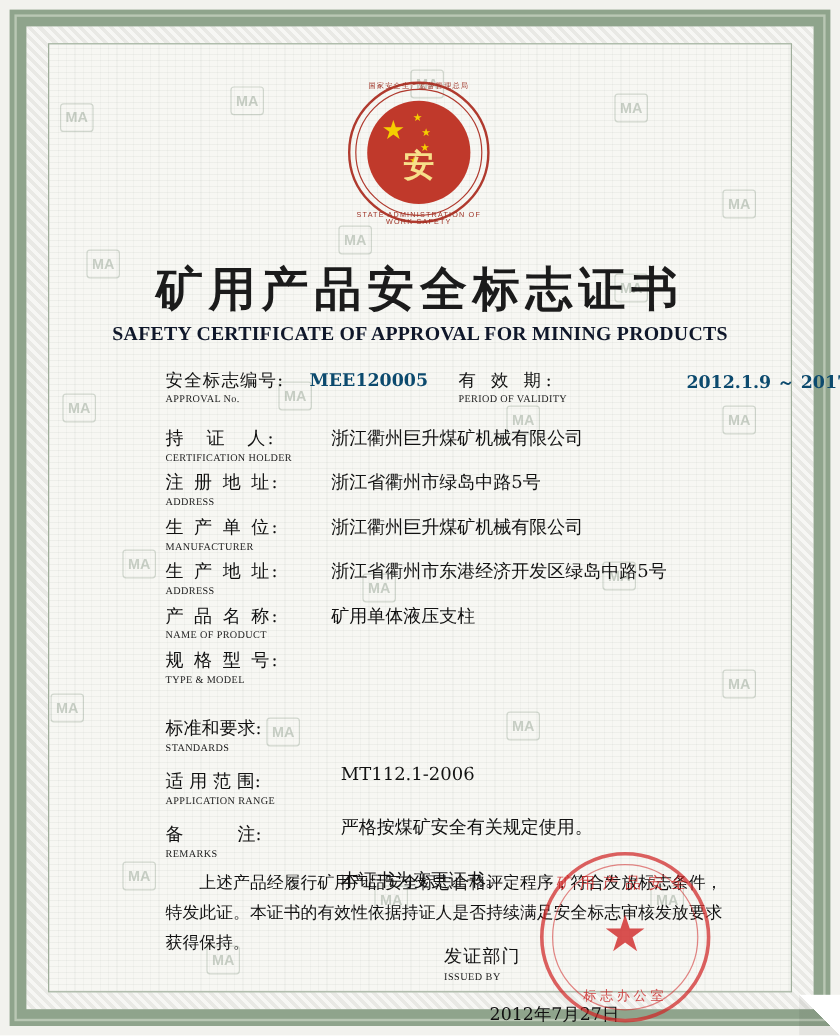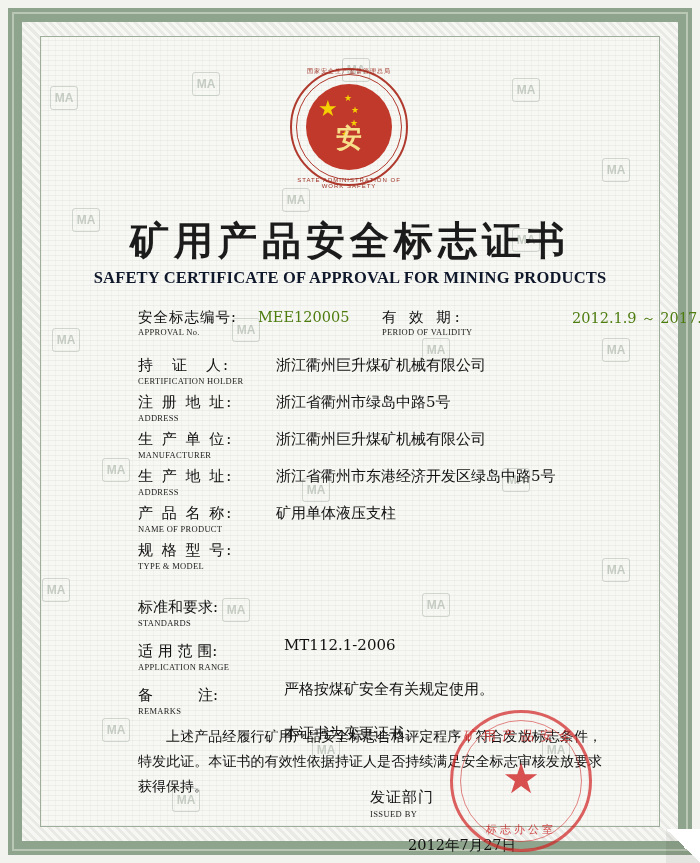--- a/index.html
+++ b/index.html
@@ -175,22 +175,23 @@
     font-family: "DejaVu Serif", serif;
   }
   .lbl-en {
     font-size: 8.5px;
     color: #222;
     letter-spacing: 0.3px;
     font-family: "Liberation Serif", serif;
   }
   .val {
     font-size: 14.5px;
-    color: #4d7c0f;
-    font-family: "DejaVu Serif", serif;
+    color: #0c4a6e;
+    font-family: "DejaVu Serif", serif;
+    font-weight: bold;
   }
   .appr-left {
     position: absolute; left: 0; top: 0; width: 230px;
   }
   .appr-left .lbl-cn { letter-spacing: 1px; }
   .appr-left .val { position: absolute; left: 120px; top: 1px; }
   .appr-left .lbl-en { position: absolute; left: 0; top: 19px; }
   .appr-right {
     position: absolute; left: 244px; top: 0; right: 0;
   }

